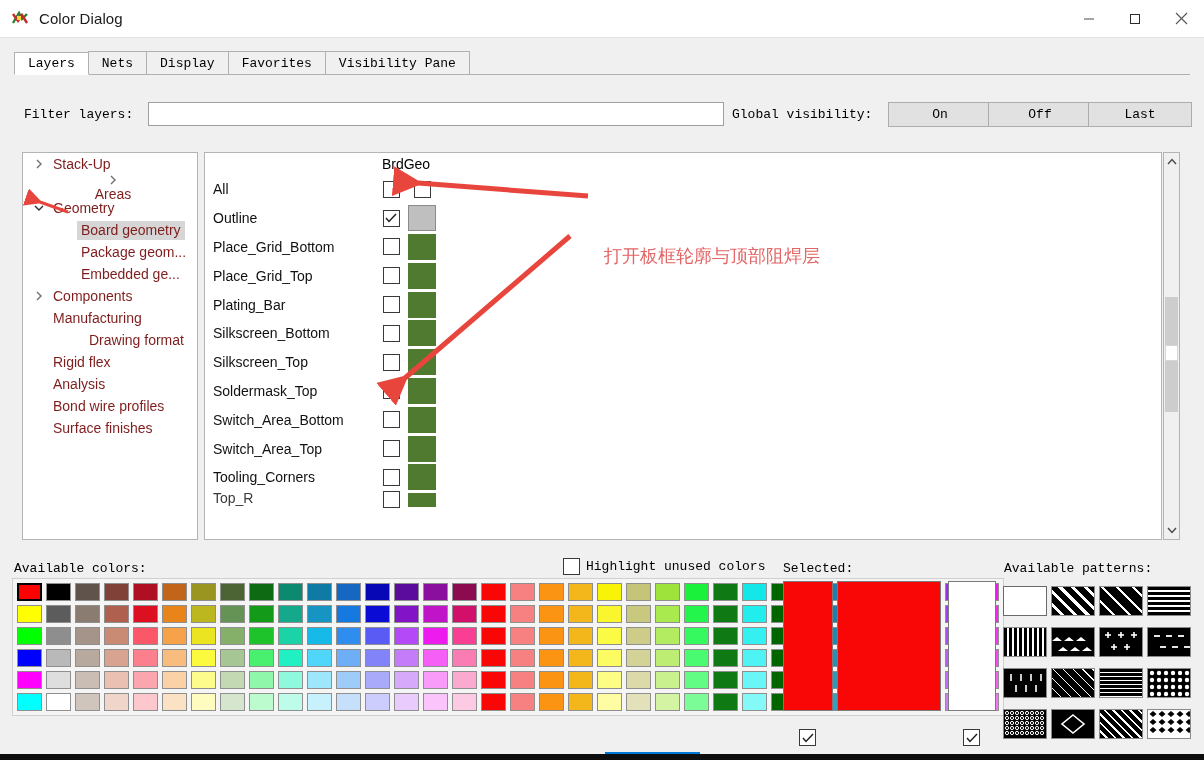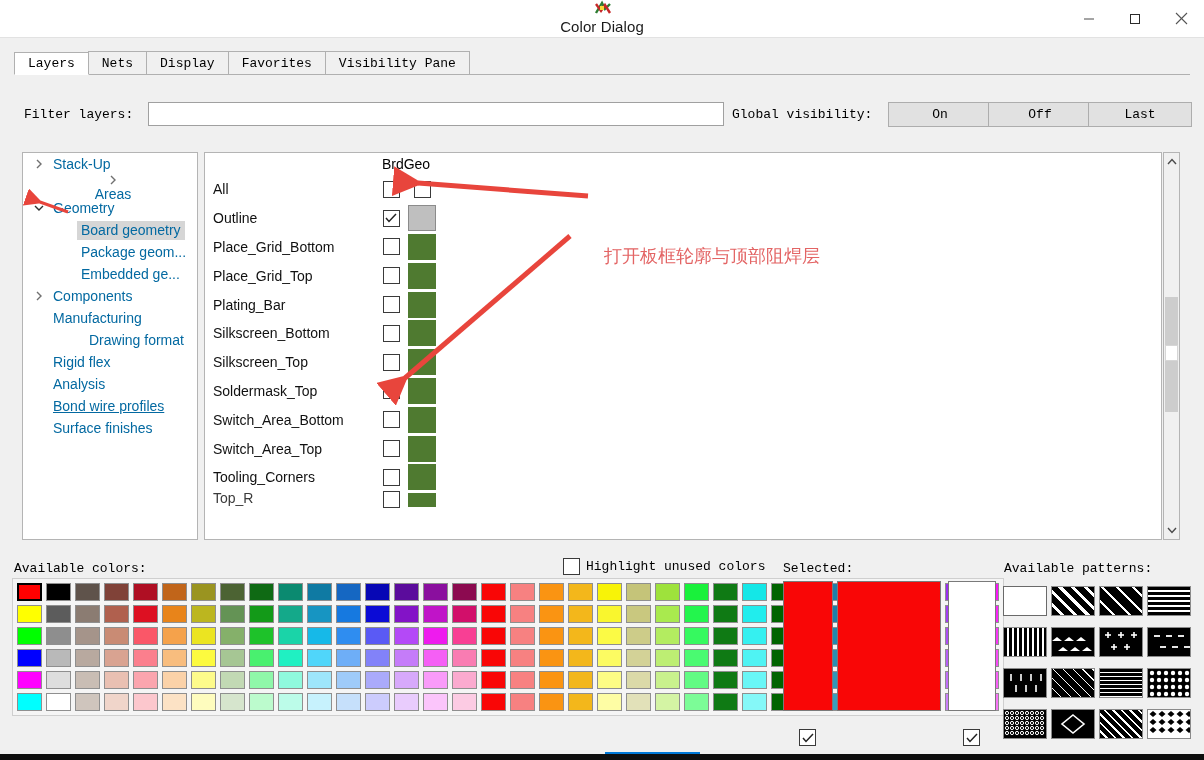--- a/index.html
+++ b/index.html
@@ -9,21 +9,20 @@
     background:#f0f0f0;
     font-family:"Liberation Sans", sans-serif;
     font-size:13px; color:#000;
     position:relative;
   }
 
   
   .titlebar{
     height:37px; background:#ffffff; display:flex; align-items:center;
     position:relative;
-    flex-direction:column;
   }
   .app-icon{ width:18px; height:18px; margin-left:11px; margin-right:10px; position:relative; flex:none;}
   .title-text{ font-family:"Liberation Sans",sans-serif; font-size:15px; color:#1a1a1a; letter-spacing:.1px;}
   .winbtns{ position:absolute; right:0; top:0; height:37px; display:flex; }
   .winbtn{ width:46px; height:37px; display:flex; align-items:center; justify-content:center;
            font-size:15px; color:#4a4a4a; font-family:"DejaVu Sans",sans-serif;}
   .winbtn svg{ display:block; }
 
   
   .dialog{
@@ -70,21 +69,21 @@
   
   .panel-wrap{
     position:absolute; left:22px; top:114px; width:1158px; height:388px;
     background:#f0f0f0;
   }
   .tree-panel{
     position:absolute; left:0; top:0; width:176px; height:388px;
     background:#fff; border:1px solid #b4b4b4; overflow:hidden;
   }
   .tree-item{ height:22px; display:flex; align-items:center; font-size:14px; white-space:nowrap;
-              font-family:"Liberation Sans",sans-serif; color:#0369a1;}
+              font-family:"Liberation Sans",sans-serif; color:#7f1d1d;}
   .tw{ width:20px; display:flex; align-items:center; justify-content:center; flex:none; }
   .tw svg{ display:block; }
   .tree-item.sel .lbl{ background:#d6d6d6; padding:1px 4px 2px 4px; }
   .tree-item .lbl{ padding:1px 4px 2px 4px; }
 
   .list-panel{
     position:absolute; left:182px; top:0; width:958px; height:388px;
     background:#fff; border:1px solid #b4b4b4; overflow:hidden;
   }
   .list-inner{ position:absolute; left:0; top:0; width:940px; height:100%; }
@@ -267,21 +266,21 @@
           <span class="lbl">Drawing format</span>
         </div>
         <div class="tree-item" style="padding-left: 6px;">
           <span class="tw"></span>
           <span class="lbl">Rigid flex</span>
         </div>
         <div class="tree-item" style="padding-left: 6px;">
           <span class="tw"></span>
           <span class="lbl">Analysis</span>
         </div>
-        <div class="tree-item" style="padding-left: 6px; text-decoration: underline;">
+        <div class="tree-item" style="padding-left: 6px;">
           <span class="tw"></span>
           <span class="lbl">Bond wire profiles</span>
         </div>
         <div class="tree-item" style="padding-left: 6px;">
           <span class="tw"></span>
           <span class="lbl">Surface finishes</span>
         </div>
       </div>
     <div class="list-panel">
       <div class="list-inner" id="list">

